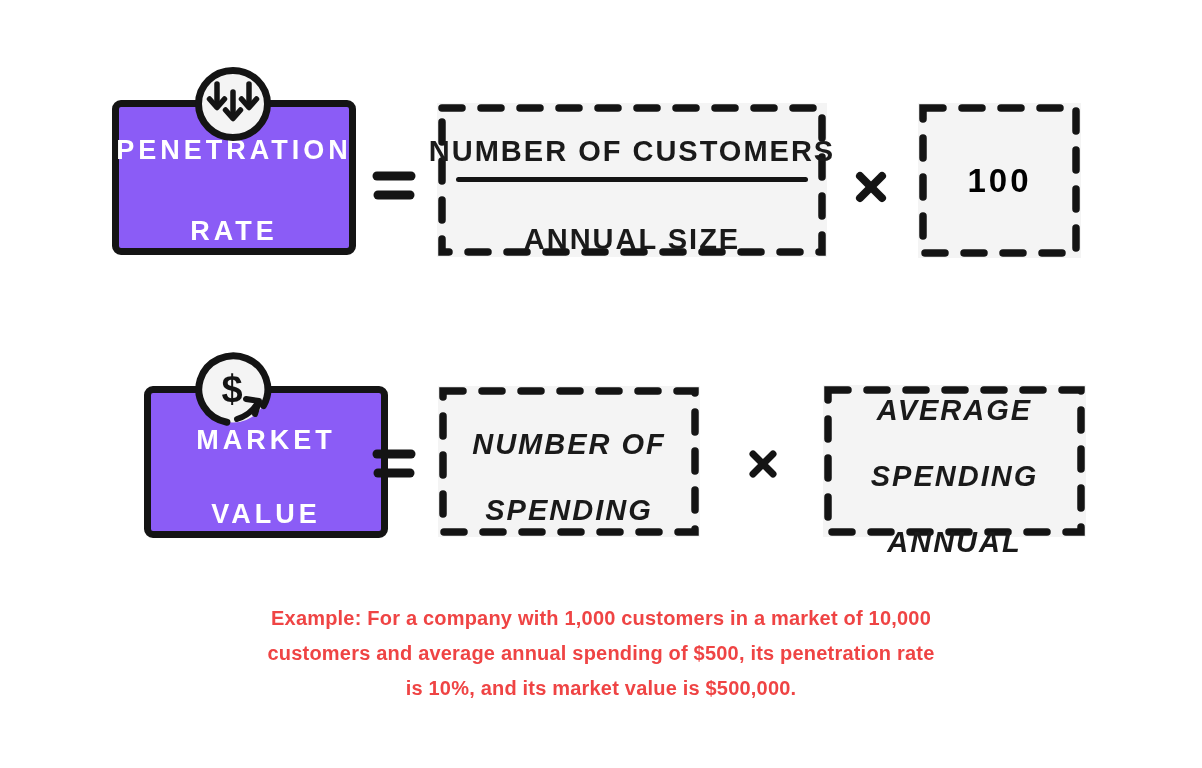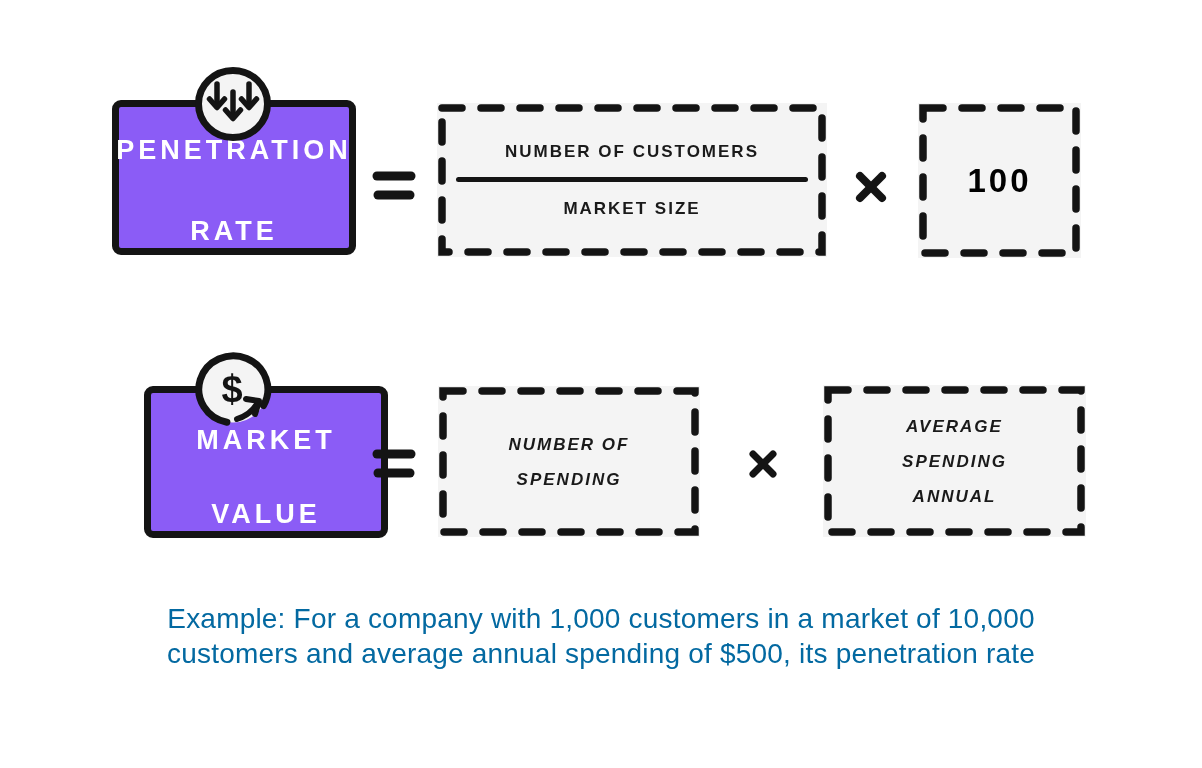--- a/index.html
+++ b/index.html
@@ -57,26 +57,27 @@
   .dashed-content {
     position: absolute;
     left: 0; top: 0; right: 0; bottom: 0;
     display: flex;
     flex-direction: column;
     align-items: center;
     justify-content: center;
     text-align: center;
   }
   .box-label {
-    font-size: 17px;
+    font-size: 29px;
     line-height: 35px;
     font-weight: 700;
     letter-spacing: 2px;
     color: #1a1a1a;
     white-space: nowrap;
+    margin-top: 31px;
   }
   .frac-line {
     width: 352px;
     height: 5px;
     background: #141414;
     border-radius: 3px;
     margin: 8px 0 9px 0;
   }
   .constant-label {
     font-size: 33px;
@@ -89,25 +90,25 @@
   .op-wrap { line-height: 0; }
 
   
   .example-block {
     left: 0;
     right: 0;
     top: 601px;
     text-align: center;
   }
   .example-line {
-    font-size: 28px;
+    font-size: 20px;
     line-height: 35px;
-    font-weight: 400;
+    font-weight: 700;
     letter-spacing: 0.2px;
-    color: #0369a1;
+    color: #ef4444;
   }
 </style>
 </head>
 <body>
 
 <div class="canvas">
 
   <div class="abs term-box r1" style="left:112px; top:100px; width:244px; height:155px;">
     <div class="term-line">PENETRATION</div>
     <div class="term-line">RATE</div>
@@ -136,21 +137,21 @@
     </svg>
   </div>
 
   <div class="abs dashed-box" style="left:437px; top:103px; width:390px; height:154px;">
     <svg class="border-svg" viewBox="0 0 390 154" preserveAspectRatio="none">
       <rect x="5" y="5" width="380" height="144" fill="none" stroke="#141414" stroke-width="7.5" stroke-dasharray="20 19" stroke-linecap="round"></rect>
     </svg>
     <div class="dashed-content">
       <div class="box-label">NUMBER OF CUSTOMERS</div>
       <div class="frac-line"></div>
-      <div class="box-label">MARKET SIZE</div>
+      <div class="box-label">ANNUAL SIZE</div>
     </div>
   </div>
 
   <div class="abs op-wrap" style="left:851px; top:167px;">
     <svg width="40" height="40" viewBox="0 0 40 40">
       <g stroke="#141414" stroke-width="8" stroke-linecap="round">
         <line x1="9" y1="9" x2="31" y2="31"></line>
         <line x1="31" y1="9" x2="9" y2="31"></line>
       </g>
     </svg>
@@ -215,15 +216,16 @@
     <div class="dashed-content">
       <div class="box-label">AVERAGE</div>
       <div class="box-label">SPENDING</div>
       <div class="box-label">ANNUAL</div>
     </div>
   </div>
 
   <div class="abs example-block">
     <div class="example-line">Example: For a company with 1,000 customers in a market of 10,000</div>
     <div class="example-line">customers and average annual spending of $500, its penetration rate</div>
+    <div class="example-line">is 10%, and its market value is $500,000.</div>
   </div>
 
 </div>
 
 </body></html>

